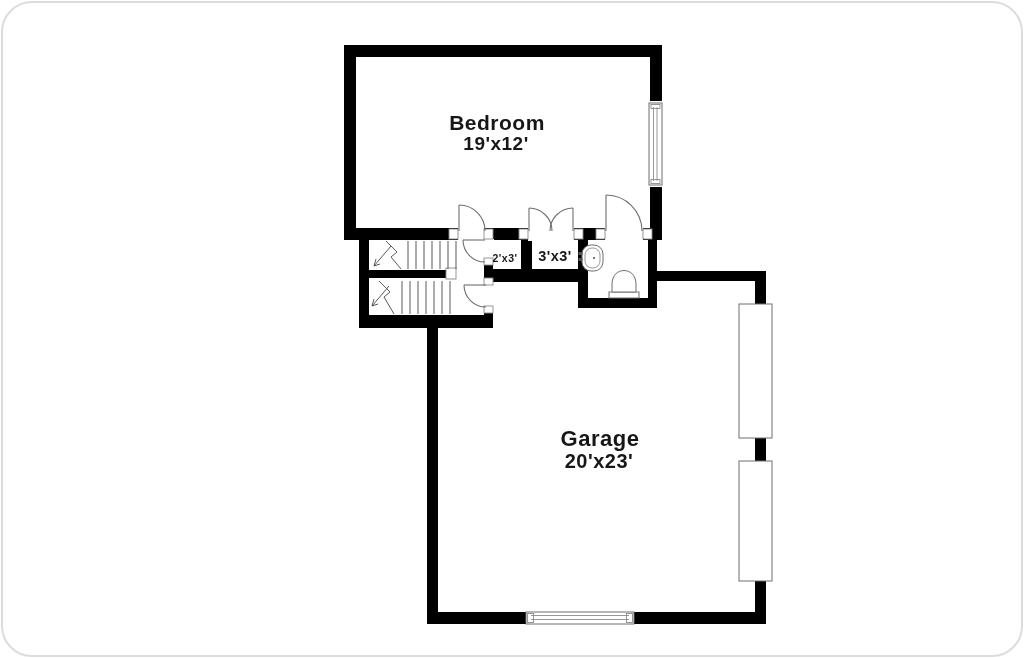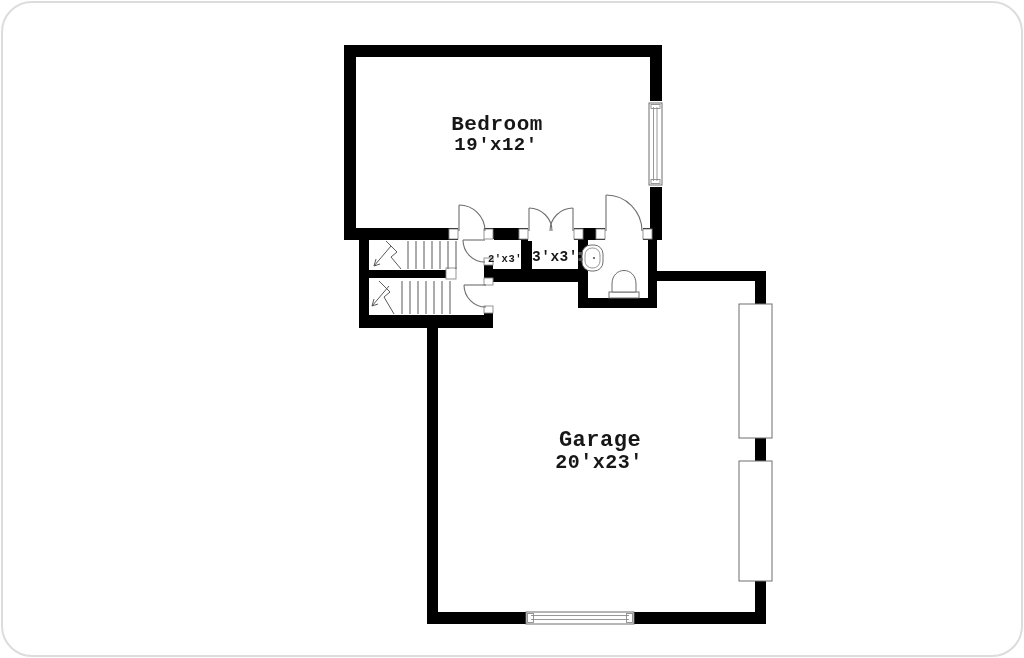--- a/index.html
+++ b/index.html
@@ -8,21 +8,21 @@
     --line:#6e6e6e;
     --text:#171717;
     --frame:#dcdcdc;
   }
   html,body{margin:0;padding:0;background:#f4f4f4;}
   .page{
     position:relative;
     width:1024px;height:658px;
     background:var(--background);
     overflow:hidden;
-    font-family:Liberation Mono, monospace;
+    font-family:Liberation Sans, sans-serif;
   }
   svg{position:absolute;left:0;top:0;display:block;}
   .frame{fill:none;stroke:var(--frame);stroke-width:2;}
   .wall{fill:var(--wall);stroke:none;}
   .punch{fill:var(--background);stroke:none;}
   .sym{fill:var(--background);stroke:var(--line);stroke-width:1;}
   .thin{fill:none;stroke:var(--line);stroke-width:1.1;}
   .hair{fill:none;stroke:#8c8c8c;stroke-width:0.9;}
   .stair{fill:none;stroke:#5a5a5a;stroke-width:1;}
   .jamb{fill:var(--background);stroke:#8a8a8a;stroke-width:0.9;}

